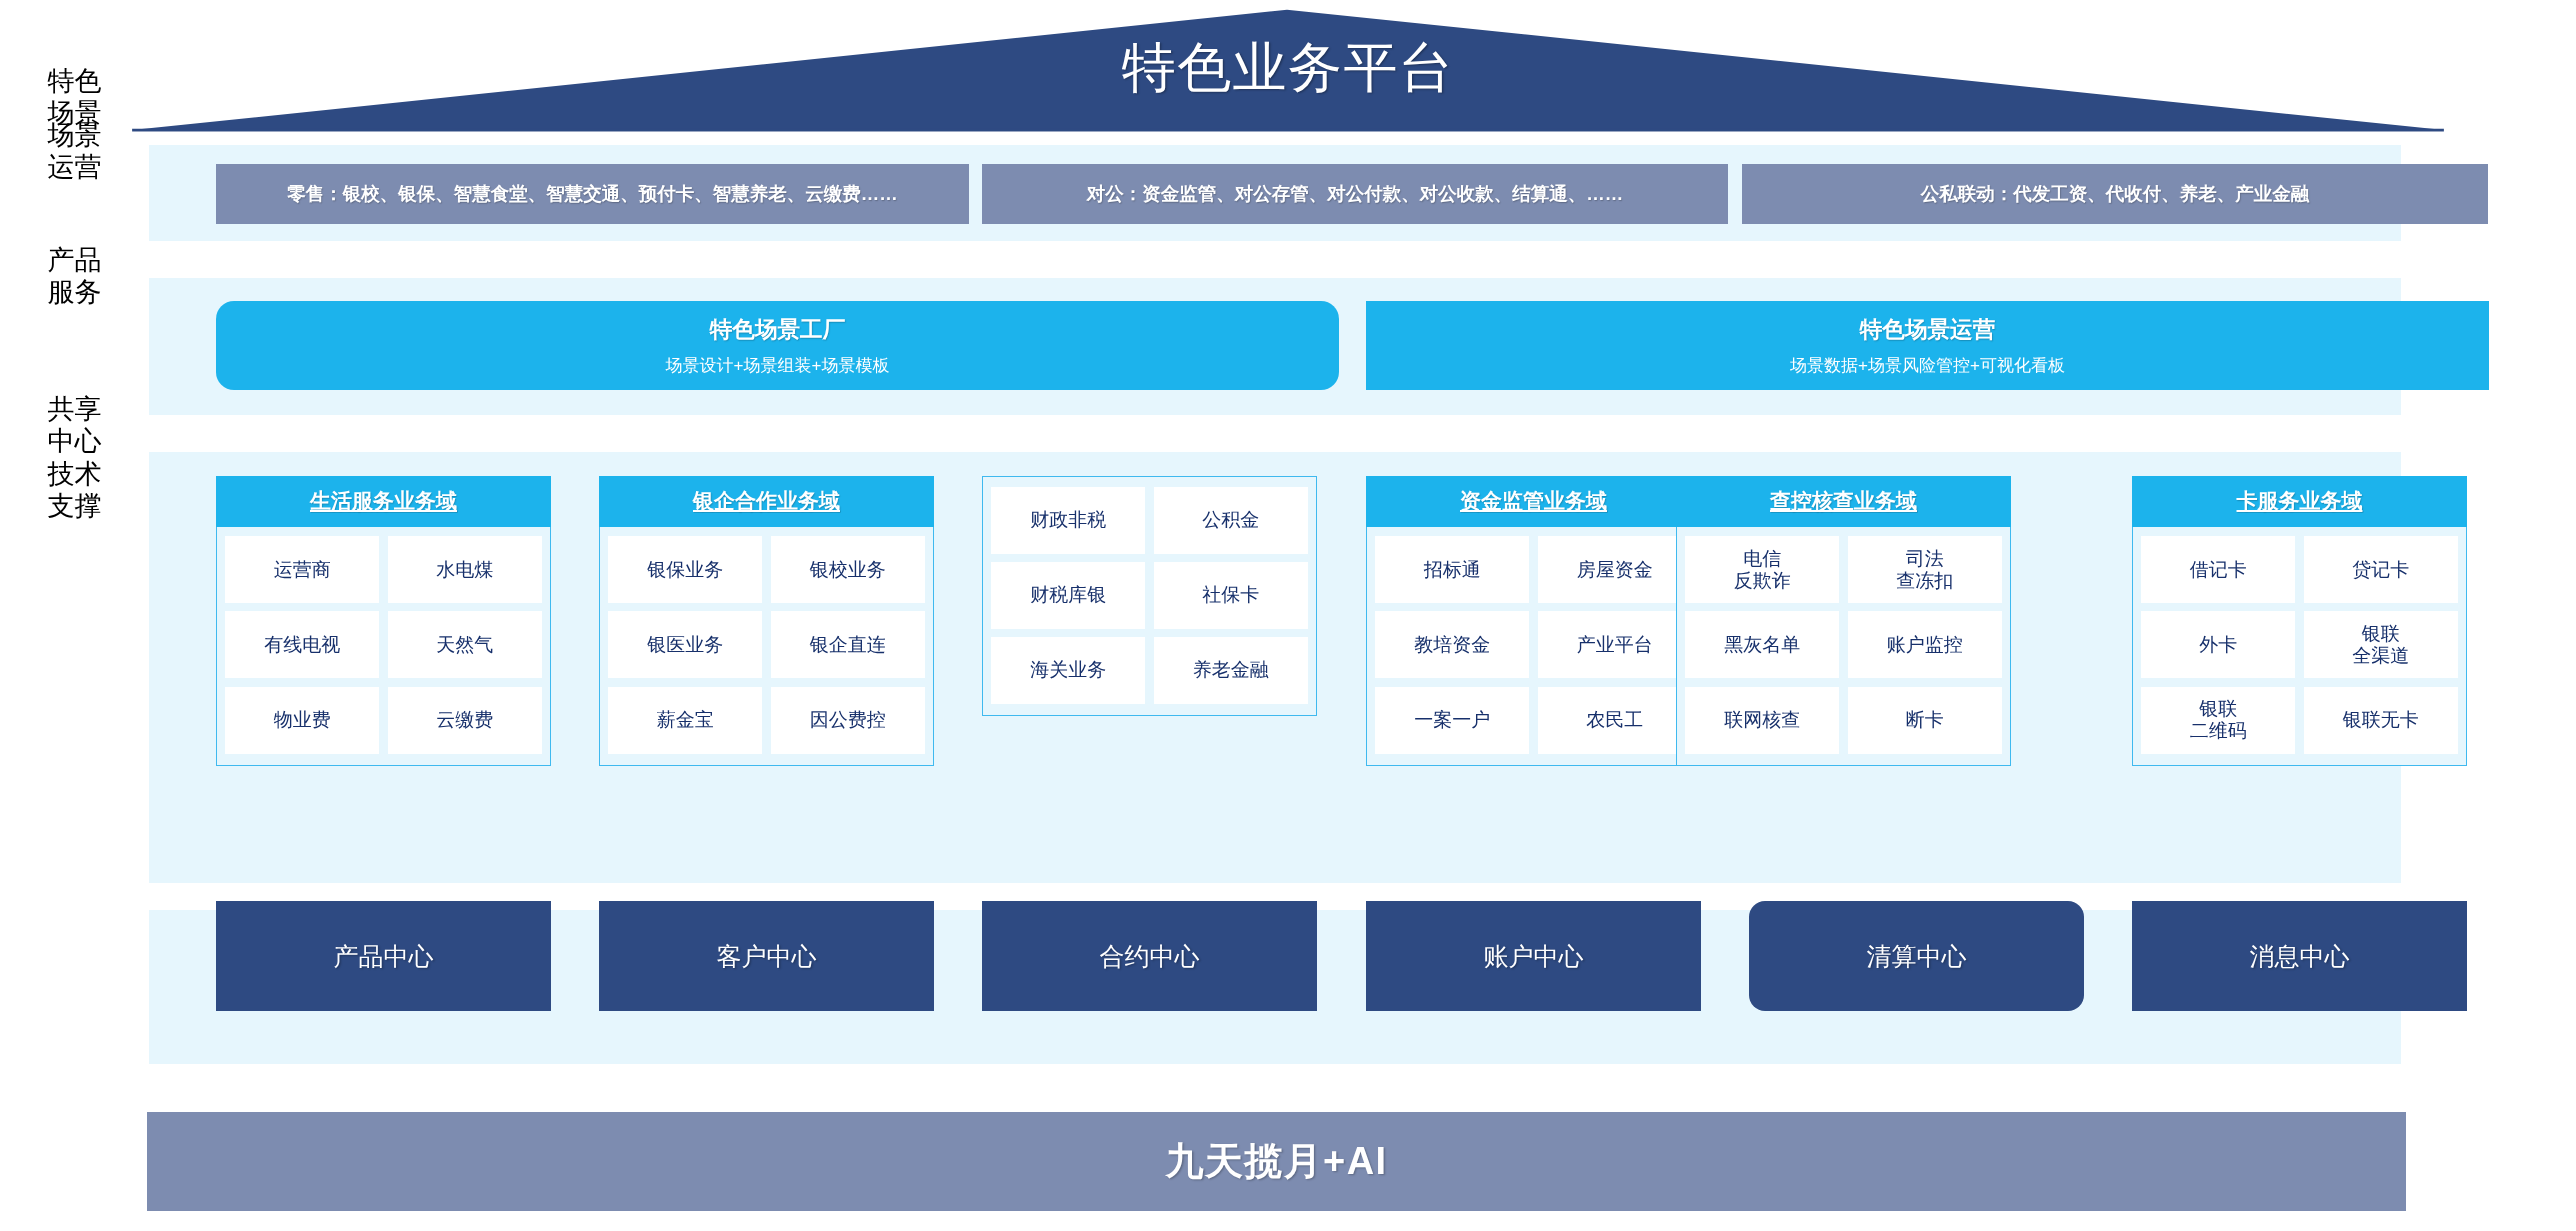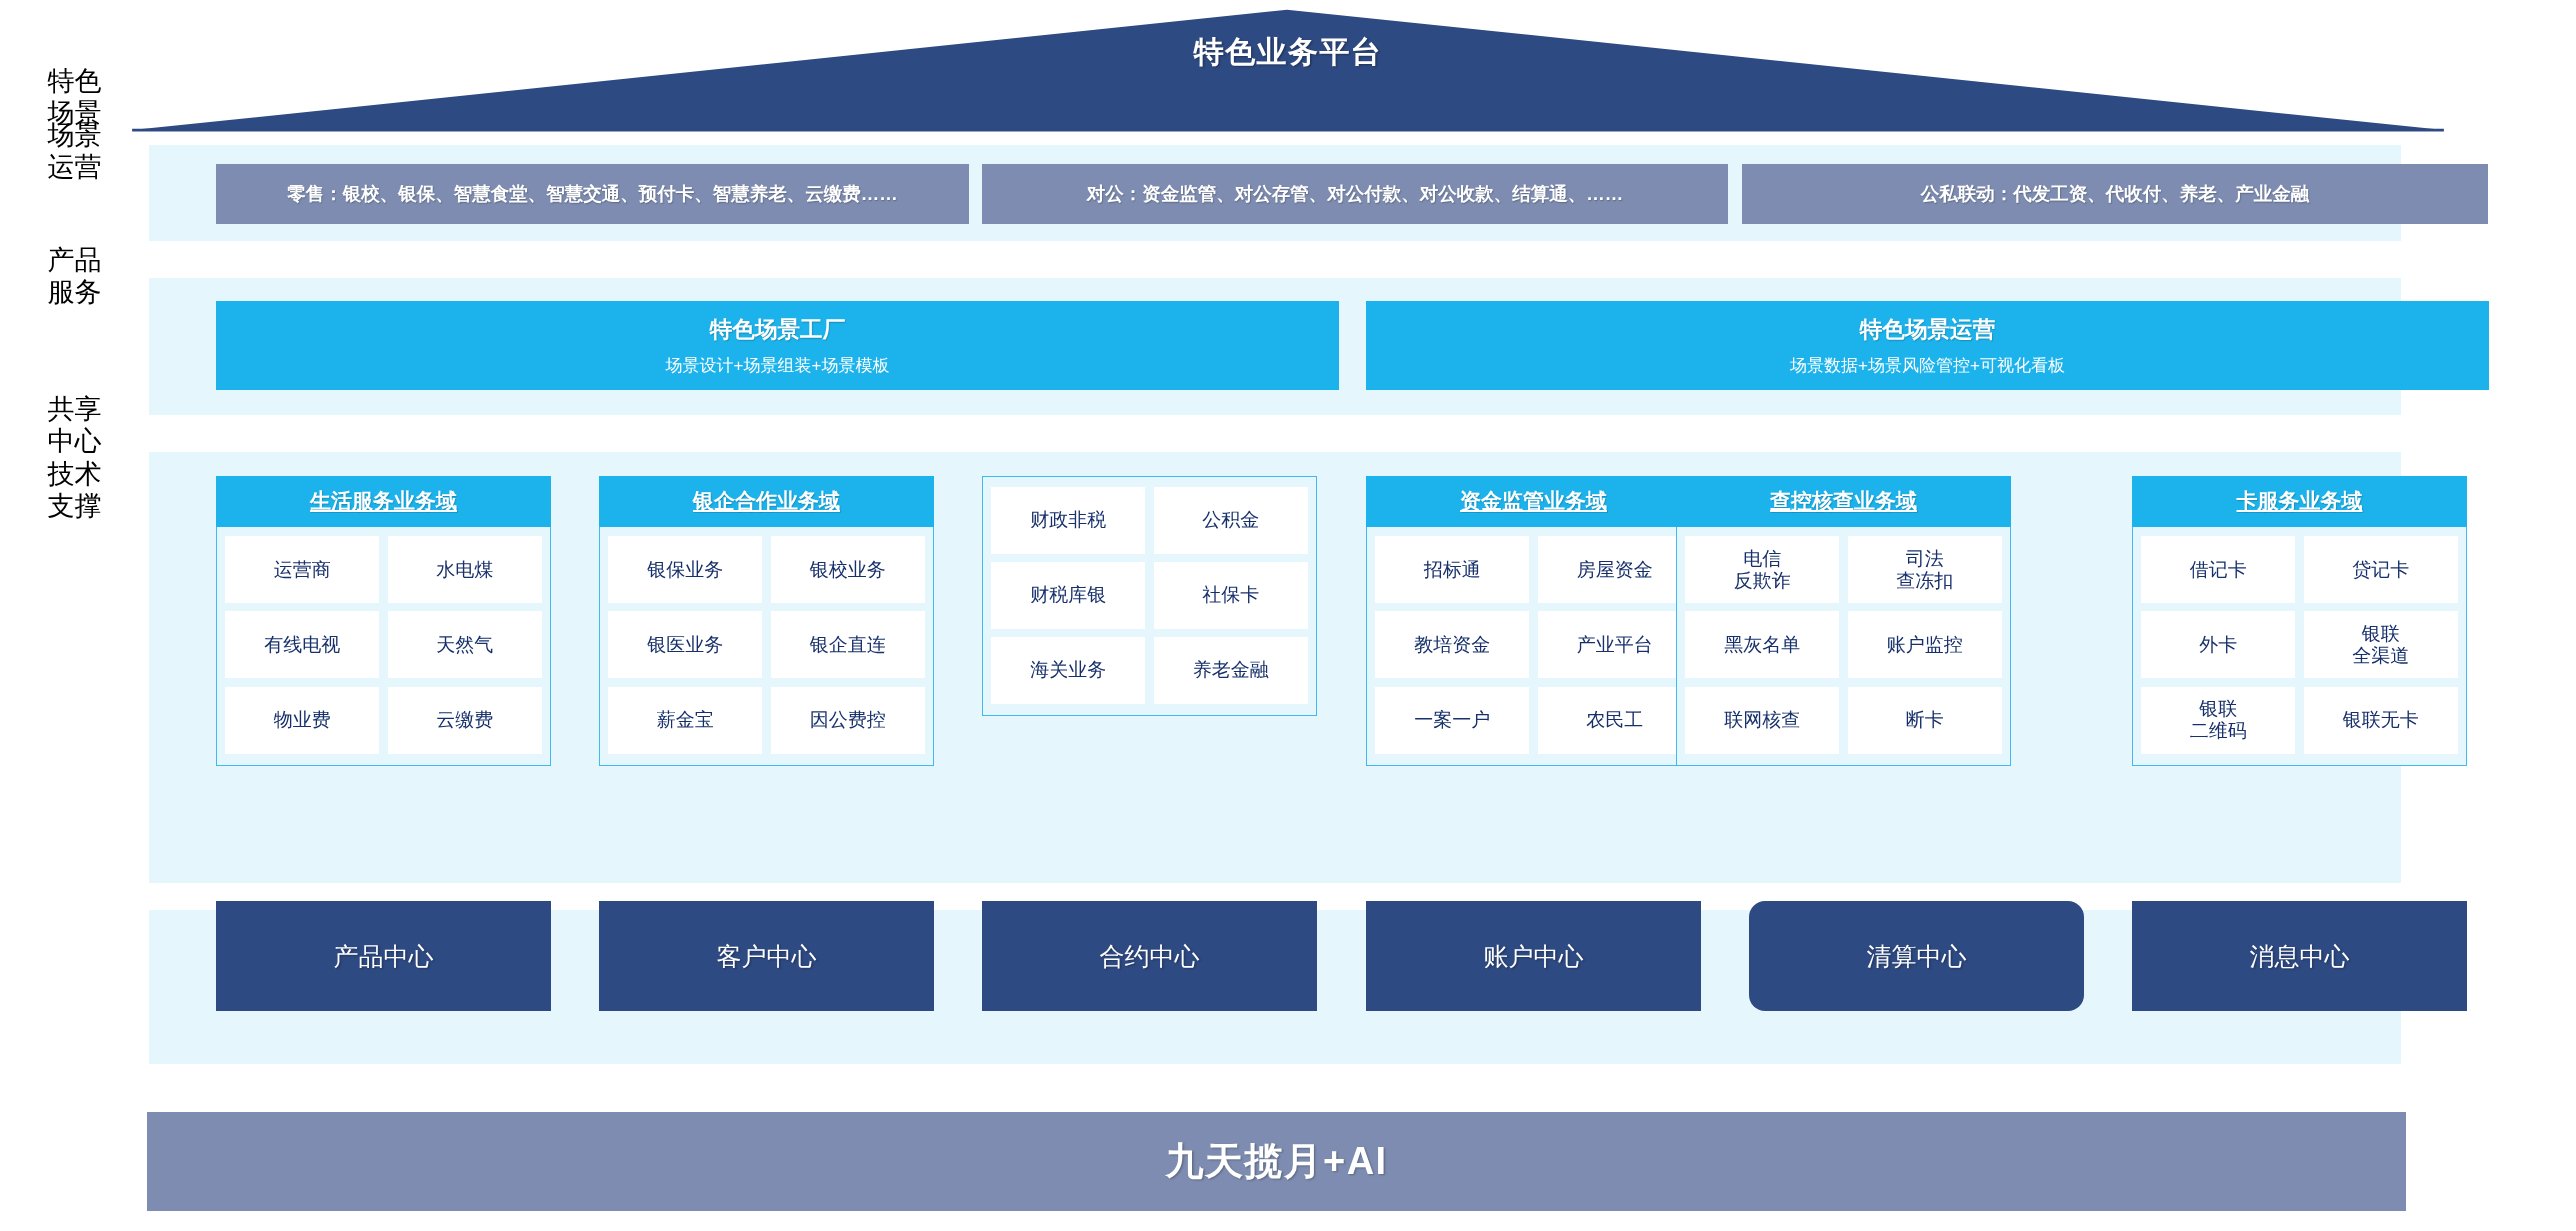--- a/index.html
+++ b/index.html
@@ -10,21 +10,21 @@
     overflow:hidden;
     position:relative;
   }
 
   
   #roof-wrap{position:absolute;left:0;top:0;width:2576px;height:137px;}
   #roof-svg{display:block;}
   #roof-title{
     position:absolute;left:0;top:31.5px;width:2576px;
     text-align:center;color:#ffffff;
-    font-size:30px;font-weight:bold;letter-spacing:1.4px;
+    font-size:54px;font-weight:normal;letter-spacing:1.4px;
     text-shadow:1.4px 1.4px 2.1px rgba(0,0,0,.30);
     pointer-events:none;
   }
 
   
   .row-label{
     position:absolute;left:9.6px;width:130px;
     text-align:center;color:#000000;
     font-size:27px;font-weight:normal;line-height:1.18;
     white-space:pre-line;
@@ -53,21 +53,21 @@
   
   #band-ops{top:278px;height:137px;}
   .ops-box{
     position:absolute;top:301px;height:89px;
     background:#1cb3ec;color:#ffffff;
     display:flex;flex-direction:column;align-items:center;justify-content:center;
     text-align:center;
   }
   .ops-title{font-size:22.6px;font-weight:bold;margin-bottom:9.6px;text-shadow:0.7px 0.7px 1.4px rgba(0,0,0,.22);}
   .ops-sub{font-size:17px;}
-  #ops-0{left:216px;width:1123px;}
+  #ops-0{left:216px;width:1123px;border-radius:18px;}
   #ops-1{left:1366px;width:1123px;}
 
   
   #band-prod{top:452px;height:431px;}
   .domain-card{
     position:absolute;top:476px;width:335px;
     background:#e6f6fd;
     border:1.4px solid #3fb9ef;
     box-sizing:border-box;
   }

